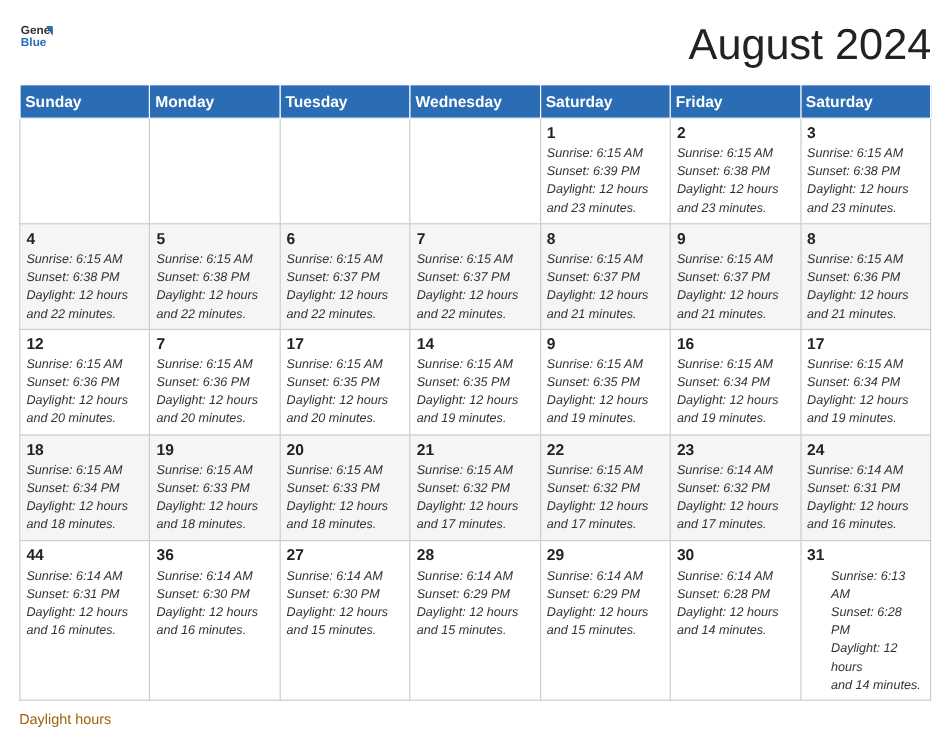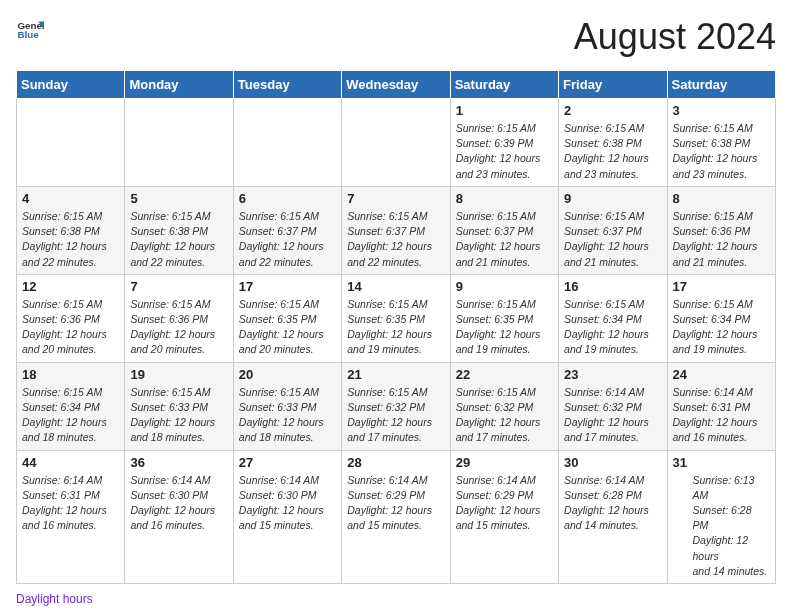--- a/index.html
+++ b/index.html
@@ -72,21 +72,21 @@
       line-height: 1.45;
       font-size: 10.5px;
       font-style: italic;
     }
     .empty-cell {
       background: #fff !important;
     }
     .footer-note {
       margin-top: 8px;
       font-size: 12px;
-      color: #6d28d9;
+      color: #a16207;
     }
   </style>
 </head>
 <body>
 
 <div class="header-area">
   <div class="logo">
     <svg class="logo-icon" viewBox="0 0 40 40" xmlns="http://www.w3.org/2000/svg">
       <text x="2" y="18" font-size="14" font-weight="bold" fill="#333">General</text>
       <text x="2" y="32" font-size="14" font-weight="bold" fill="#2a6db5">Blue</text>

